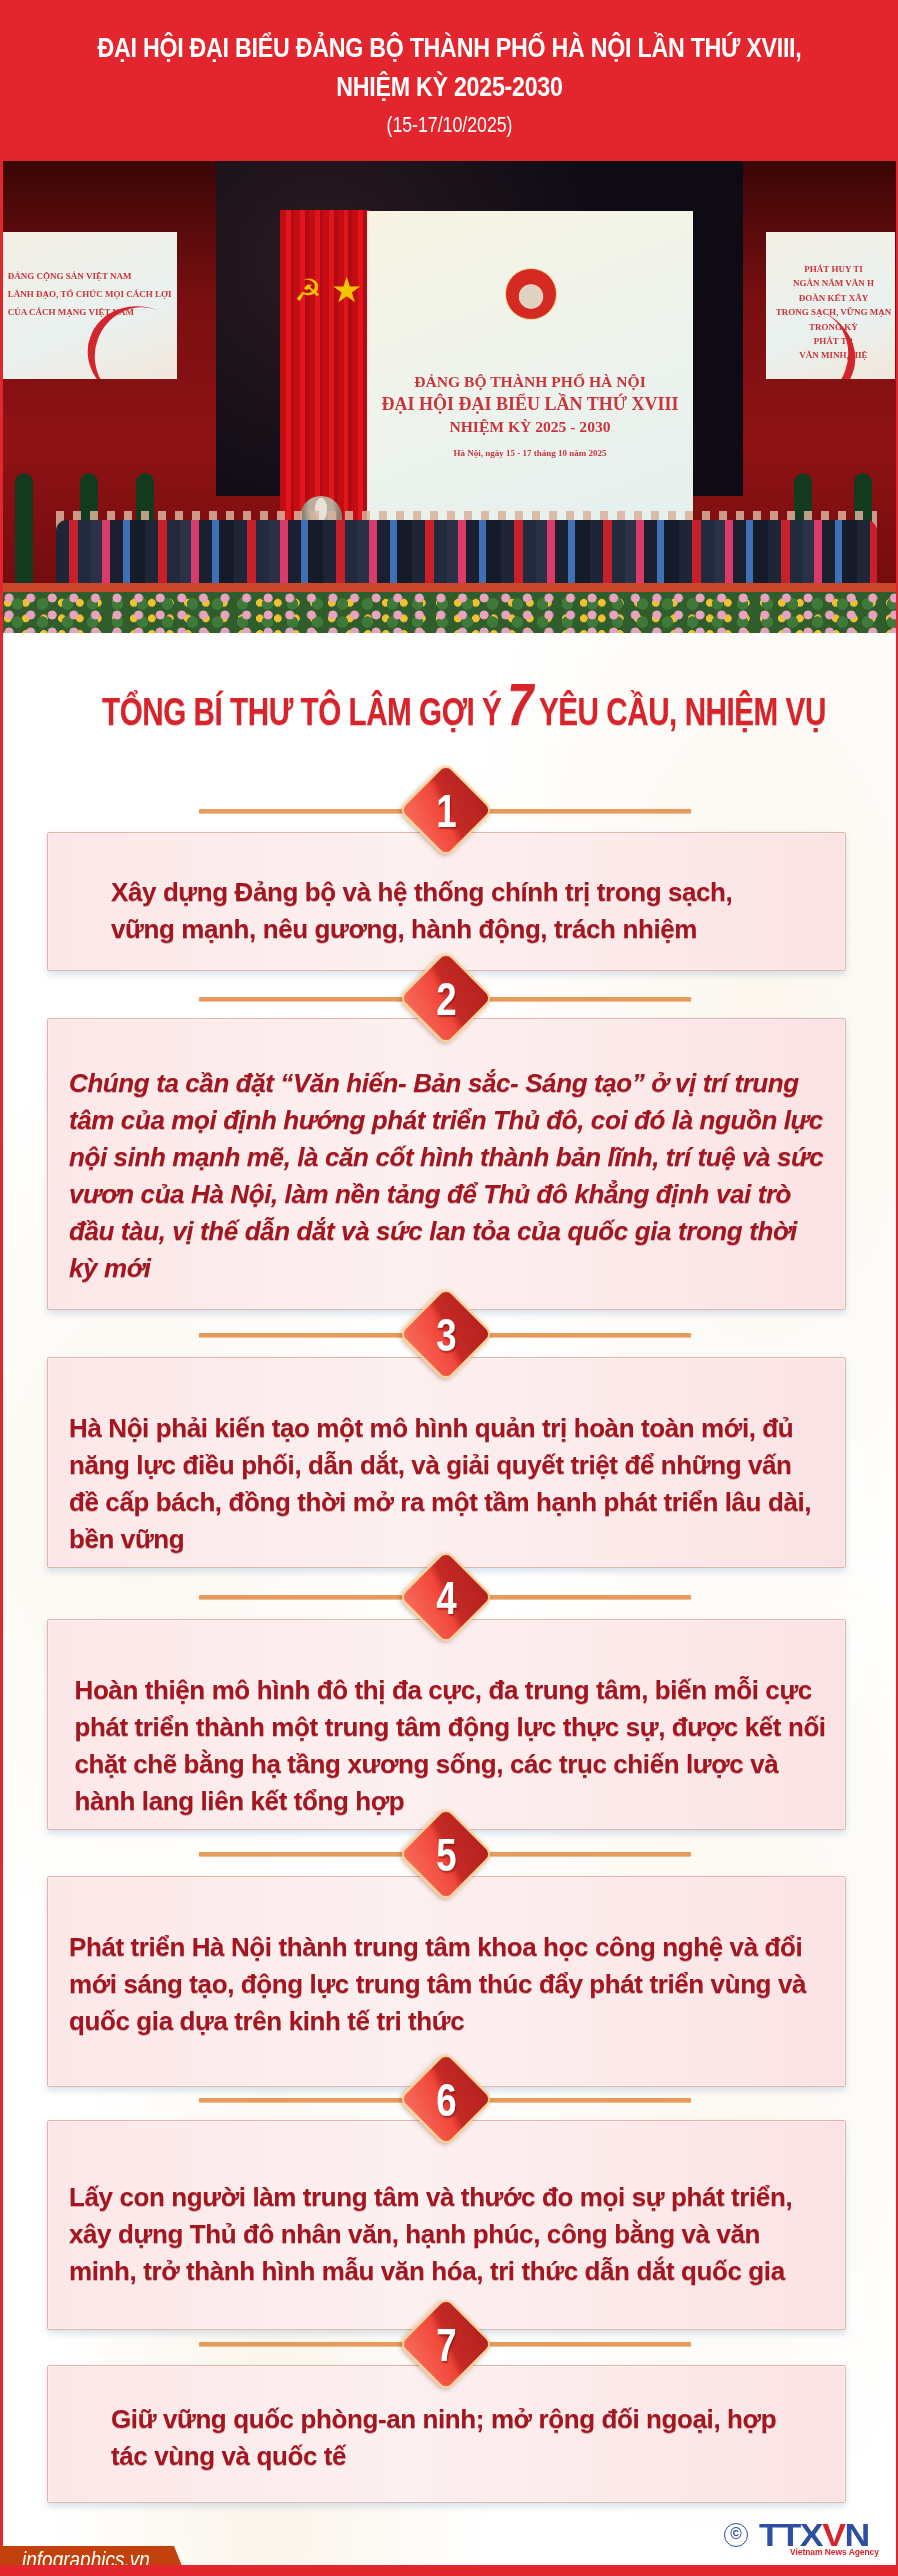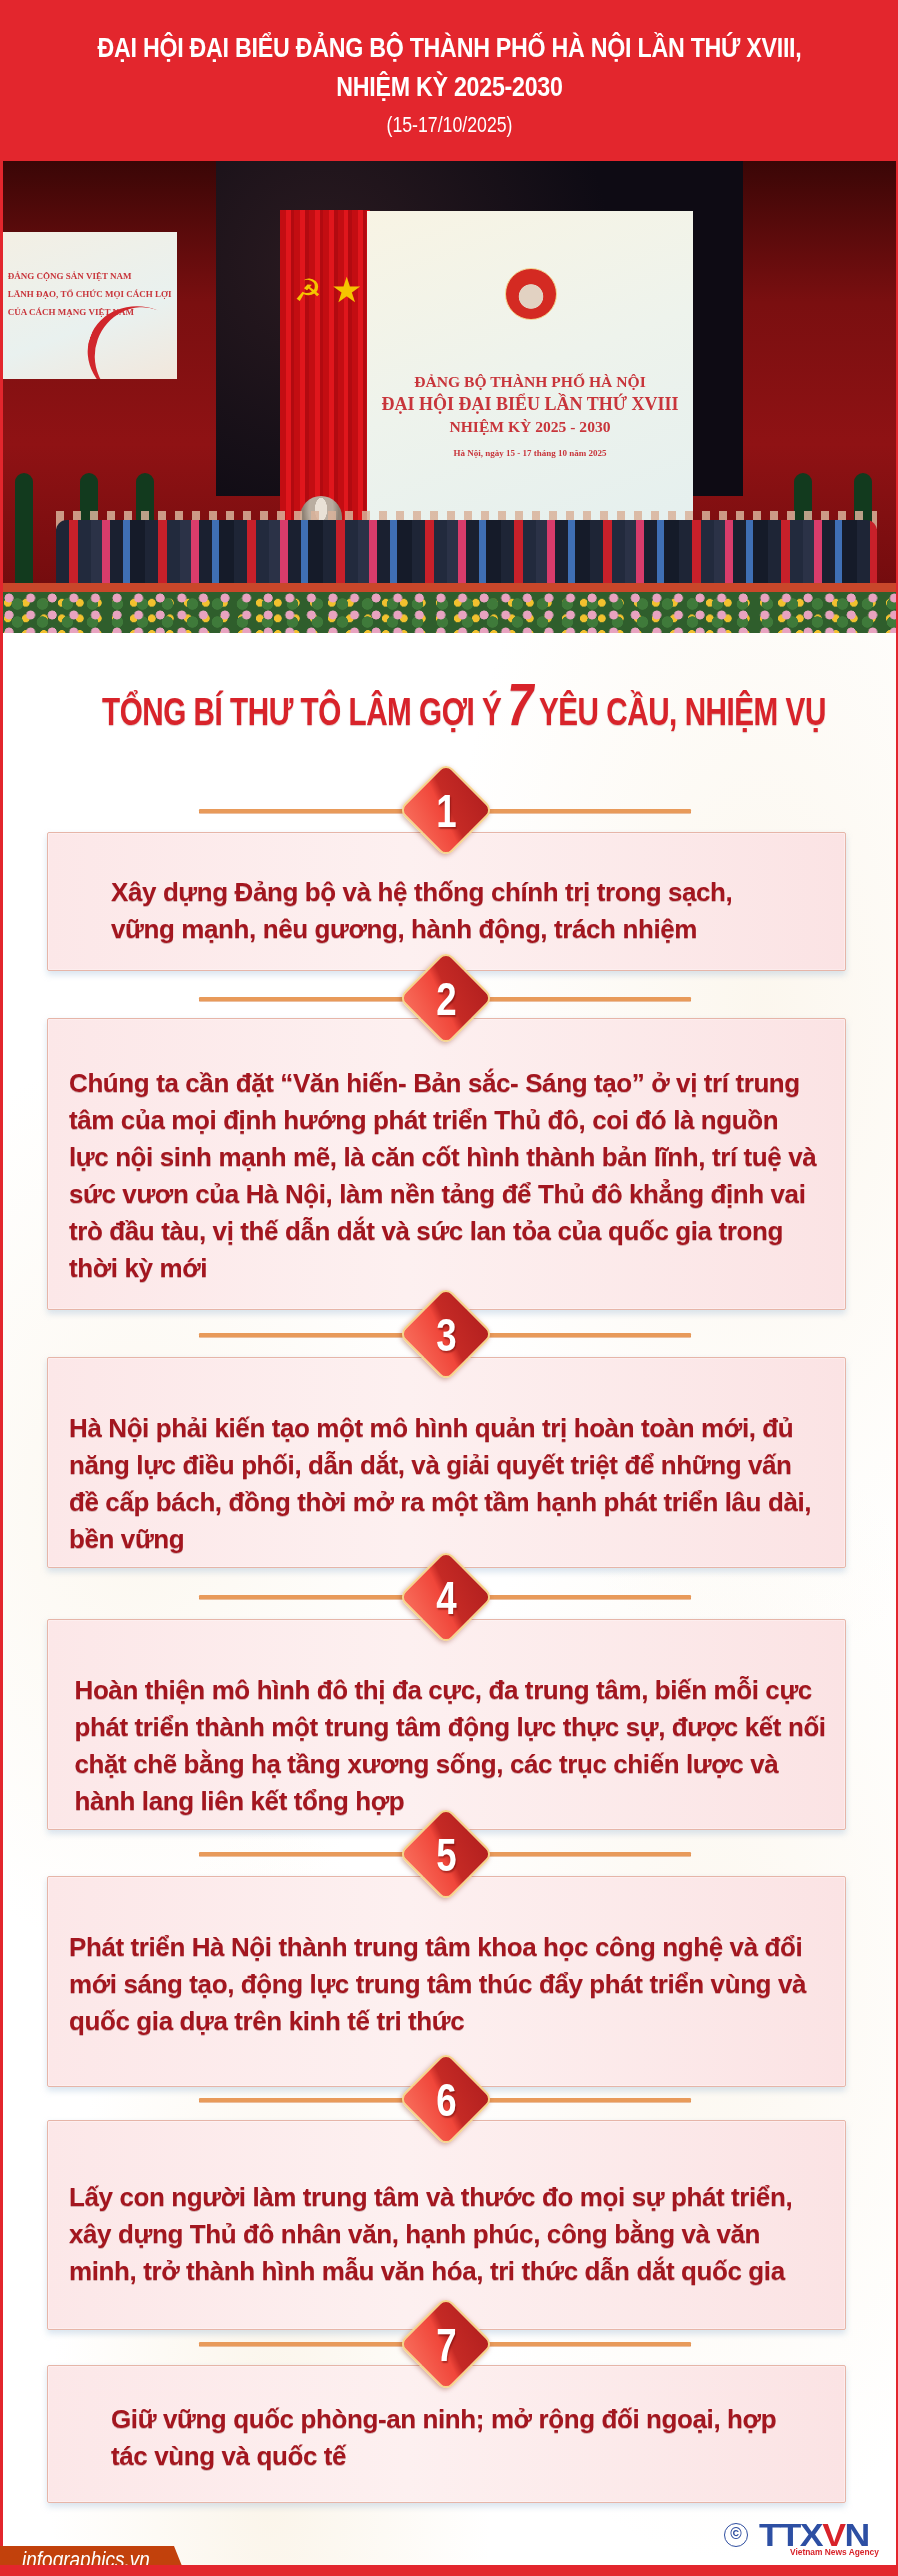--- a/index.html
+++ b/index.html
@@ -212,20 +212,30 @@
     <div class="ms-l2">ĐẠI HỘI ĐẠI BIỂU LẦN THỨ XVIII</div>
     <div class="ms-l3">NHIỆM KỲ 2025 - 2030</div>
     <div class="ms-l4">Hà Nội, ngày 15 - 17 tháng 10 năm 2025</div>
   </div>
   <div class="side-screen left">
     <div>ĐẢNG CỘNG SẢN VIỆT NAM</div>
     <div>LÃNH ĐẠO, TỔ CHỨC MỌI CÁCH LỢI</div>
     <div>CỦA CÁCH MẠNG VIỆT NAM</div>
     <div class="swoosh"></div>
   </div>
+  <div class="side-screen right" style="line-height:14.4px;">
+    <div>PHÁT HUY TI</div>
+    <div>NGÀN NĂM VĂN H</div>
+    <div>ĐOÀN KẾT XÂY</div>
+    <div>TRONG SẠCH, VỮNG MẠN</div>
+    <div>TRONG KỲ</div>
+    <div>PHÁT TR</div>
+    <div>VĂN MINH, HIỆ</div>
+    <div class="swoosh"></div>
+  </div>
   <div class="trees" style="left:12px;"></div>
   <div class="trees" style="left:77px;"></div>
   <div class="trees" style="left:133px;"></div>
   <div class="trees" style="left:791px;"></div>
   <div class="trees" style="left:851px;"></div>
   <div class="bust"></div>
   <div class="heads"></div>
   <div class="people"></div>
   <div class="stage"></div>
   <div class="flowers"></div>
@@ -247,21 +257,21 @@
 <div class="rule" style="top:809px;"></div>
 <div class="card" style="top:832px; height:139px; padding-top:18px;">
   <div class="text" style="width:671px;">Xây dựng Đảng bộ và hệ thống chính trị trong sạch, vững mạnh, nêu gương, hành động, trách nhiệm</div>
 </div>
 <div class="diamond" style="top:762px;">
   <div class="shape"></div>
   <div class="num">1</div>
 </div>
 
 <div class="rule" style="top:997px;"></div>
-<div class="card" style="top:1018px; height:292px; padding-top:24px;">
+<div class="card" style="top:1018px; height:292px; padding-top:24px;font-style:italic;">
   <div class="text">Chúng ta cần đặt “Văn hiến- Bản sắc- Sáng tạo” ở vị trí trung tâm của mọi định hướng phát triển Thủ đô, coi đó là nguồn lực nội sinh mạnh mẽ, là căn cốt hình thành bản lĩnh, trí tuệ và sức vươn của Hà Nội, làm nền tảng để Thủ đô khẳng định vai trò đầu tàu, vị thế dẫn dắt và sức lan tỏa của quốc gia trong thời kỳ mới</div>
 </div>
 <div class="diamond" style="top:950px;">
   <div class="shape"></div>
   <div class="num">2</div>
 </div>
 
 <div class="rule" style="top:1333px;"></div>
 <div class="card" style="top:1357px; height:211px; padding-top:42px;">
   <div class="text">Hà Nội phải kiến tạo một mô hình quản trị hoàn toàn mới, đủ năng lực điều phối, dẫn dắt, và giải quyết triệt để những vấn đề cấp bách, đồng thời mở ra một tầm hạnh phát triển lâu dài, bền vững</div>

